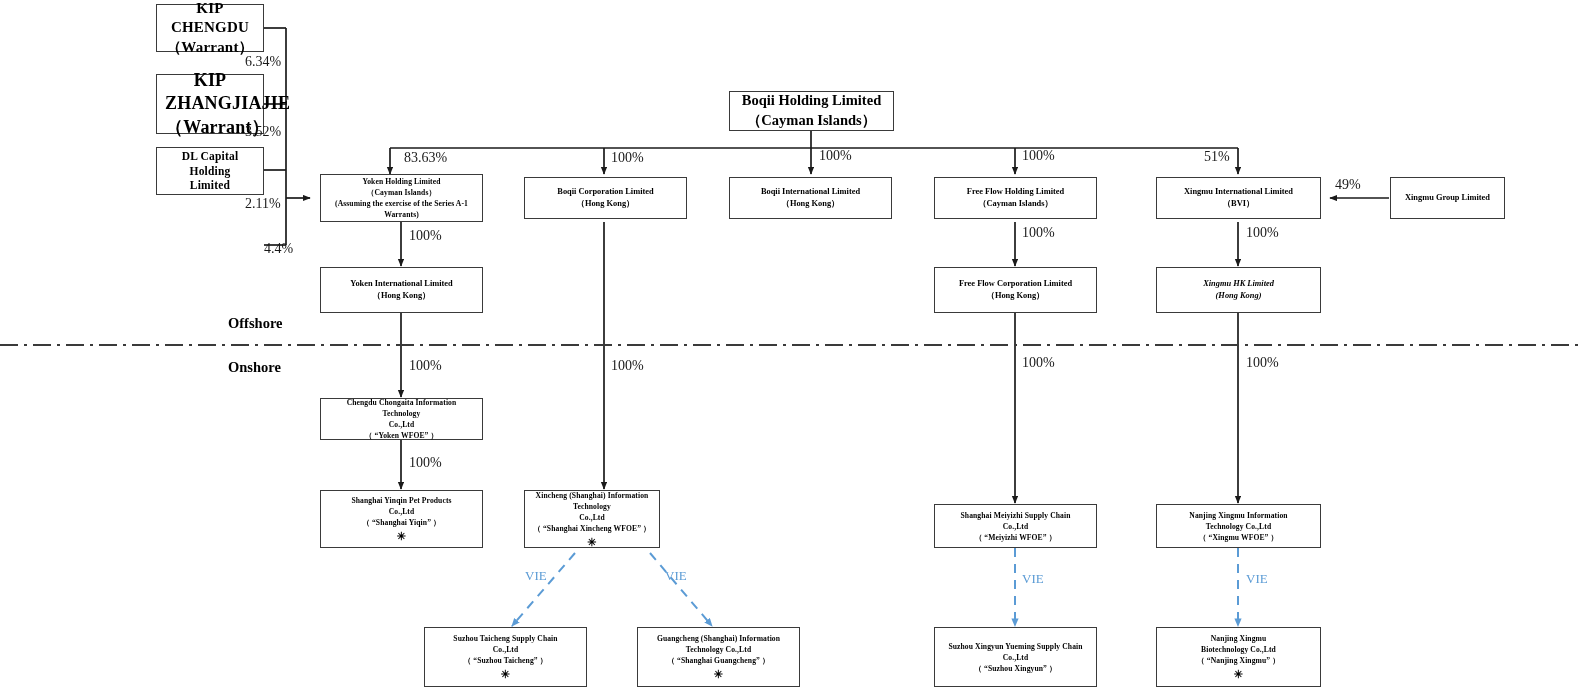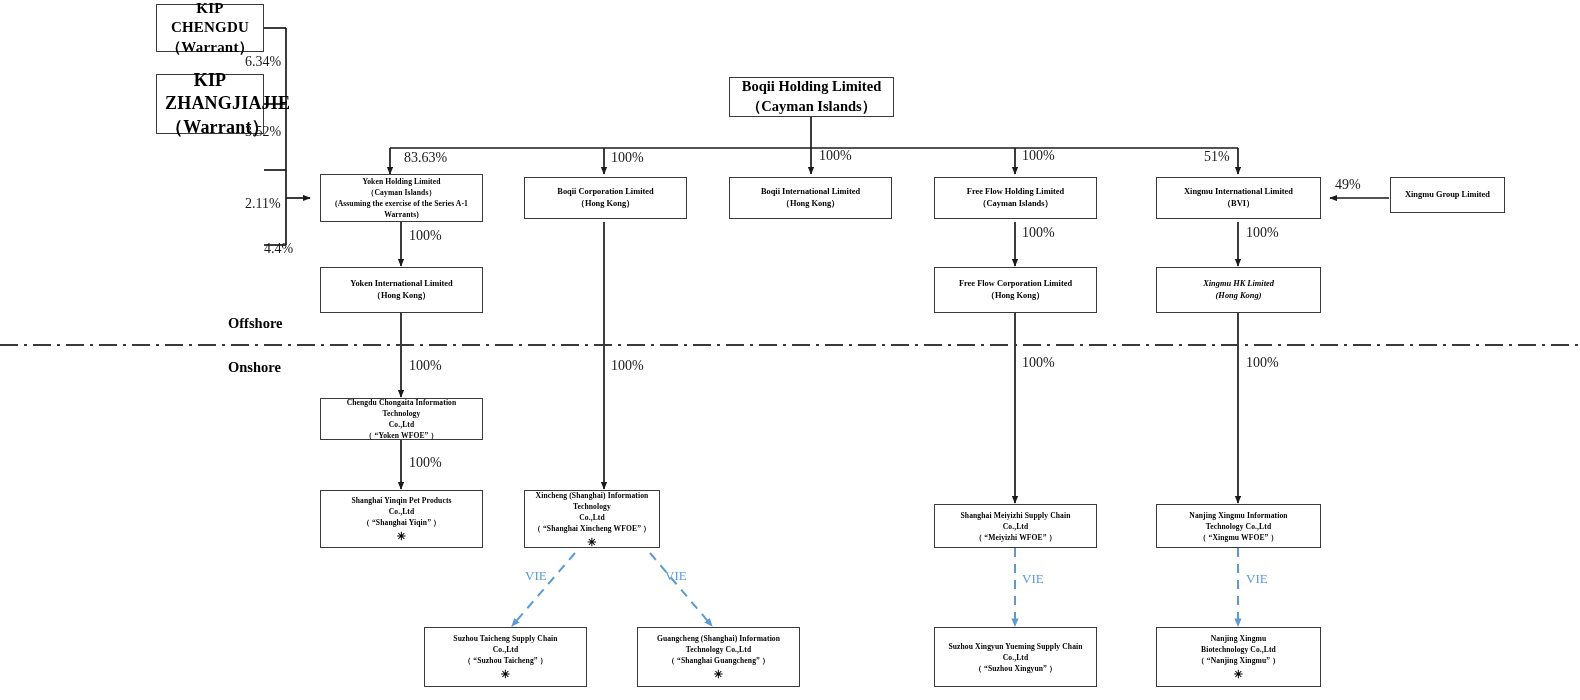--- a/index.html
+++ b/index.html
@@ -59,20 +59,21 @@
     margin-top: 2px;
   }
   .node.mid {
     font-weight: bold;
     font-size: 8.4px;
   }
   .node.mid .ln { line-height: 1.45; }
   .node.top {
     font-weight: bold;
     font-size: 14.5px;
+    margin-top: 14px;
   }
   .node.top .ln { line-height: 1.35; }
   
   .elabel {
     position: absolute;
     font-size: 14px;
     color: #1a1a1a;
     white-space: nowrap;
   }
   .vie-label {
@@ -156,20 +157,24 @@
     <span class="ln">KIP CHENGDU</span>
     <span class="ln">（Warrant）</span>
   </div>
 
   <div class="node big" style="left:156px; top:74px; width:108px; height:60px; font-size:18px;">
     <span class="ln">KIP</span>
     <span class="ln">ZHANGJIAJIE</span>
     <span class="ln">（Warrant）</span>
   </div>
 
+  <div class="node big" style="left:156px; top:147px; width:108px; height:48px; font-size:11.5px;">
+    <span class="ln">DL Capital Holding</span>
+    <span class="ln">Limited</span>
+  </div>
 
 
   <div class="node top" style="left:729px; top:77px; width:165px; height:40px;">
     <span class="ln">Boqii Holding Limited</span>
     <span class="ln">（Cayman Islands）</span>
   </div>
 
   <div class="node sm" style="left:320px; top:174px; width:163px; height:48px;">
     <span class="ln">Yoken Holding Limited</span>
     <span class="ln">（Cayman Islands）</span>
@@ -190,21 +195,21 @@
   <div class="node mid" style="left:934px; top:177px; width:163px; height:42px;">
     <span class="ln">Free Flow Holding Limited</span>
     <span class="ln">（Cayman Islands）</span>
   </div>
 
   <div class="node mid" style="left:1156px; top:177px; width:165px; height:42px;">
     <span class="ln">Xingmu International Limited</span>
     <span class="ln">（BVI）</span>
   </div>
 
-  <div class="node mid" style="left:1390px; top:177px; width:115px; height:36px;">
+  <div class="node mid" style="left:1390px; top:177px; width:115px; height:42px;">
     <span class="ln">Xingmu Group Limited</span>
   </div>
 
   <div class="node mid" style="left:320px; top:267px; width:163px; height:46px;">
     <span class="ln">Yoken International Limited</span>
     <span class="ln">（Hong Kong）</span>
   </div>
 
   <div class="node mid" style="left:934px; top:267px; width:163px; height:46px;">
     <span class="ln">Free Flow Corporation Limited</span>

